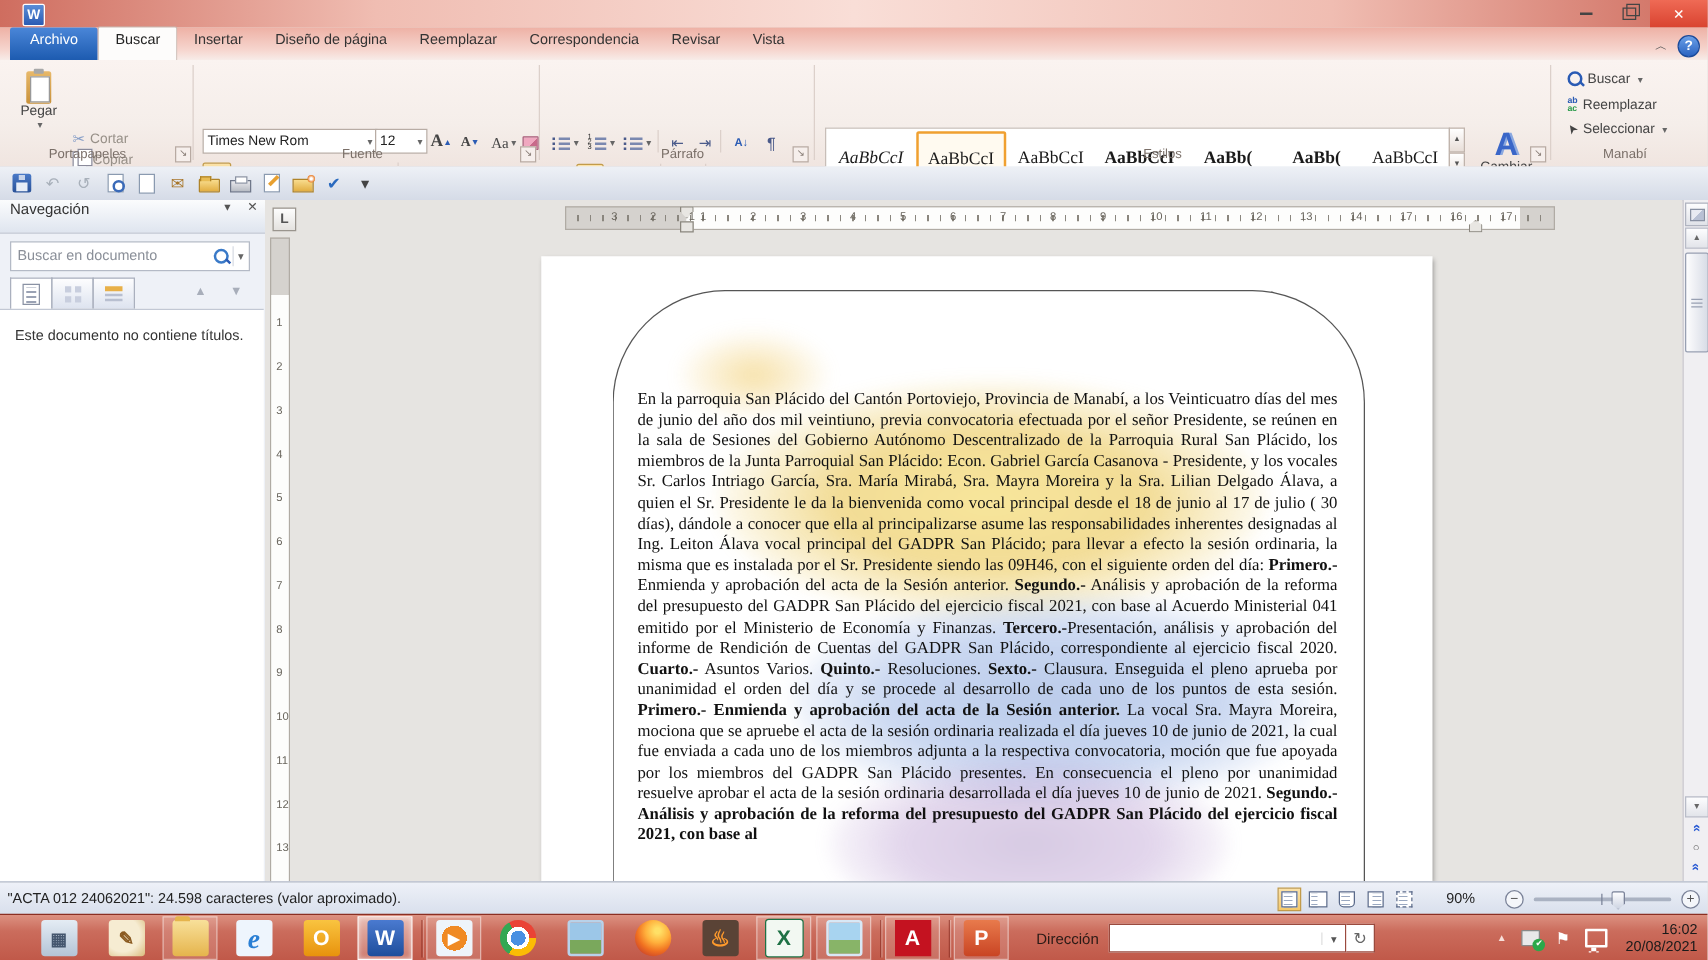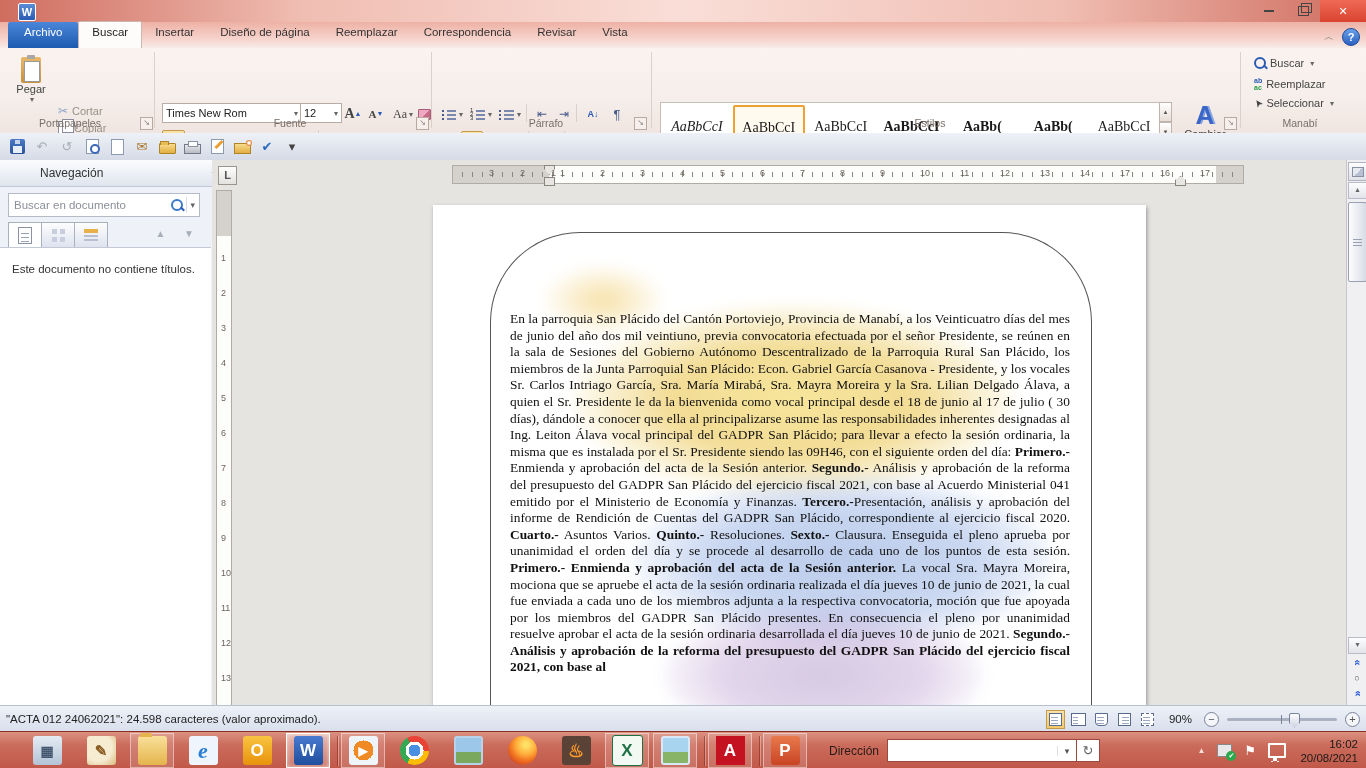--- a/index.html
+++ b/index.html
@@ -124,21 +124,21 @@
   .qi-edit{background:#fff;border:1px solid #8a9ab0;width:11px;height:13px;}
   .qi-edit::after{content:"";position:absolute;left:2px;top:3px;width:10px;height:3px;background:#e8a030;transform:rotate(-45deg);}
   .qi-special-folder{background:linear-gradient(#f8dc8e,#e2ae42);border:1px solid #b08428;height:9px;margin-top:4px;position:relative;}
   .qi-special-folder::after{content:"";position:absolute;right:-2px;top:-4px;width:6px;height:6px;border-radius:50%;
     background:radial-gradient(circle,#fff 20%,#e87820 70%);}
 
   
   .navpane{position:absolute;left:0;top:160px;width:212px;height:545px;background:#eef1f7;
     border-right:1px solid #a8aeba;}
   .nav-header{position:absolute;left:0;top:0;width:212px;height:26px;
-    background:linear-gradient(#fbfcfd,#dfe5ef);border-bottom:1px solid #c2c8d4;display:flex;align-items:center;padding-left:32px;}
+    background:linear-gradient(#fbfcfd,#dfe5ef);border-bottom:1px solid #c2c8d4;display:flex;align-items:flex-start;}
   .nav-title{margin-left:8px;font-size:12px;color:#333;flex:1;}
   .nav-hbtn{width:20px;text-align:center;color:#555;font-size:10px;}
   .nav-search{position:absolute;left:8px;top:33px;width:190px;height:22px;background:#fff;
     border:1px solid #b4bac6;display:flex;align-items:center;}
   .nav-search .ph{flex:1;margin-left:5px;color:#8a8f98;font-size:11.5px;}
   .nav-search .sep{width:1px;height:16px;background:#d8dce4;margin:0 3px;}
   .nav-tabs{position:absolute;left:8px;top:62px;display:flex;}
   .nav-tab{width:32px;height:24px;border:1px solid #aab0be;background:linear-gradient(#fdfdfe,#dde3ef);
     display:flex;align-items:center;justify-content:center;margin-right:-1px;}
   .nav-tab.active{background:#fff;border-bottom-color:#fff;}
@@ -208,21 +208,21 @@
   
   .statusbar{position:absolute;left:0;top:705px;width:1366px;height:26px;
     background:linear-gradient(#eef1f8,#d8dfec);border-top:1px solid #b8c0d0;display:flex;align-items:center;}
   .sb-left{margin-left:6px;font-size:11.5px;color:#222;}
   .sb-right{position:absolute;right:6px;display:flex;align-items:center;gap:4px;}
   .view-btn{width:17px;height:17px;border:1px solid transparent;display:flex;align-items:center;justify-content:center;}
   .view-btn.on{background:linear-gradient(#fbe2a8,#f5c96a);border:1px solid #c29b4a;}
   .vb-ic{width:11px;height:11px;border:1px solid #5a6a8a;background:#fff;
     background-image:repeating-linear-gradient(180deg,transparent 0 2px,#9aa8c0 2px 3px);background-size:7px 100%;
     background-position:1px 1px;background-repeat:no-repeat;}
-  .zoom-lbl{font-size:11.5px;color:#222;margin:0 8px;}
+  .zoom-lbl{font-size:11.5px;color:#222;margin:0 20px;}
   .zoom-circ{width:13px;height:13px;border-radius:50%;border:1px solid #7a8298;color:#555;
     display:flex;align-items:center;justify-content:center;font-size:11px;background:#f4f6fa;}
   .zoom-track{width:110px;height:3px;background:#aab2c2;border-radius:2px;position:relative;margin:0 4px;}
   .zoom-track::after{content:"";position:absolute;left:54px;top:-3px;width:1px;height:9px;background:#7a8298;}
   .zoom-thumb{position:absolute;left:62px;top:-5px;width:9px;height:13px;background:linear-gradient(#fdfdfe,#cdd4e2);
     border:1px solid #7a8298;border-radius:2px;clip-path:polygon(0 0,100% 0,100% 70%,50% 100%,0 70%);}
 
   
   .taskbar{position:absolute;left:0;top:731px;width:1366px;height:37px;
     background:linear-gradient(180deg,#dc9181 0%,#cb6c5c 35%,#c05848 100%);border-top:1px solid #8a2f23;

